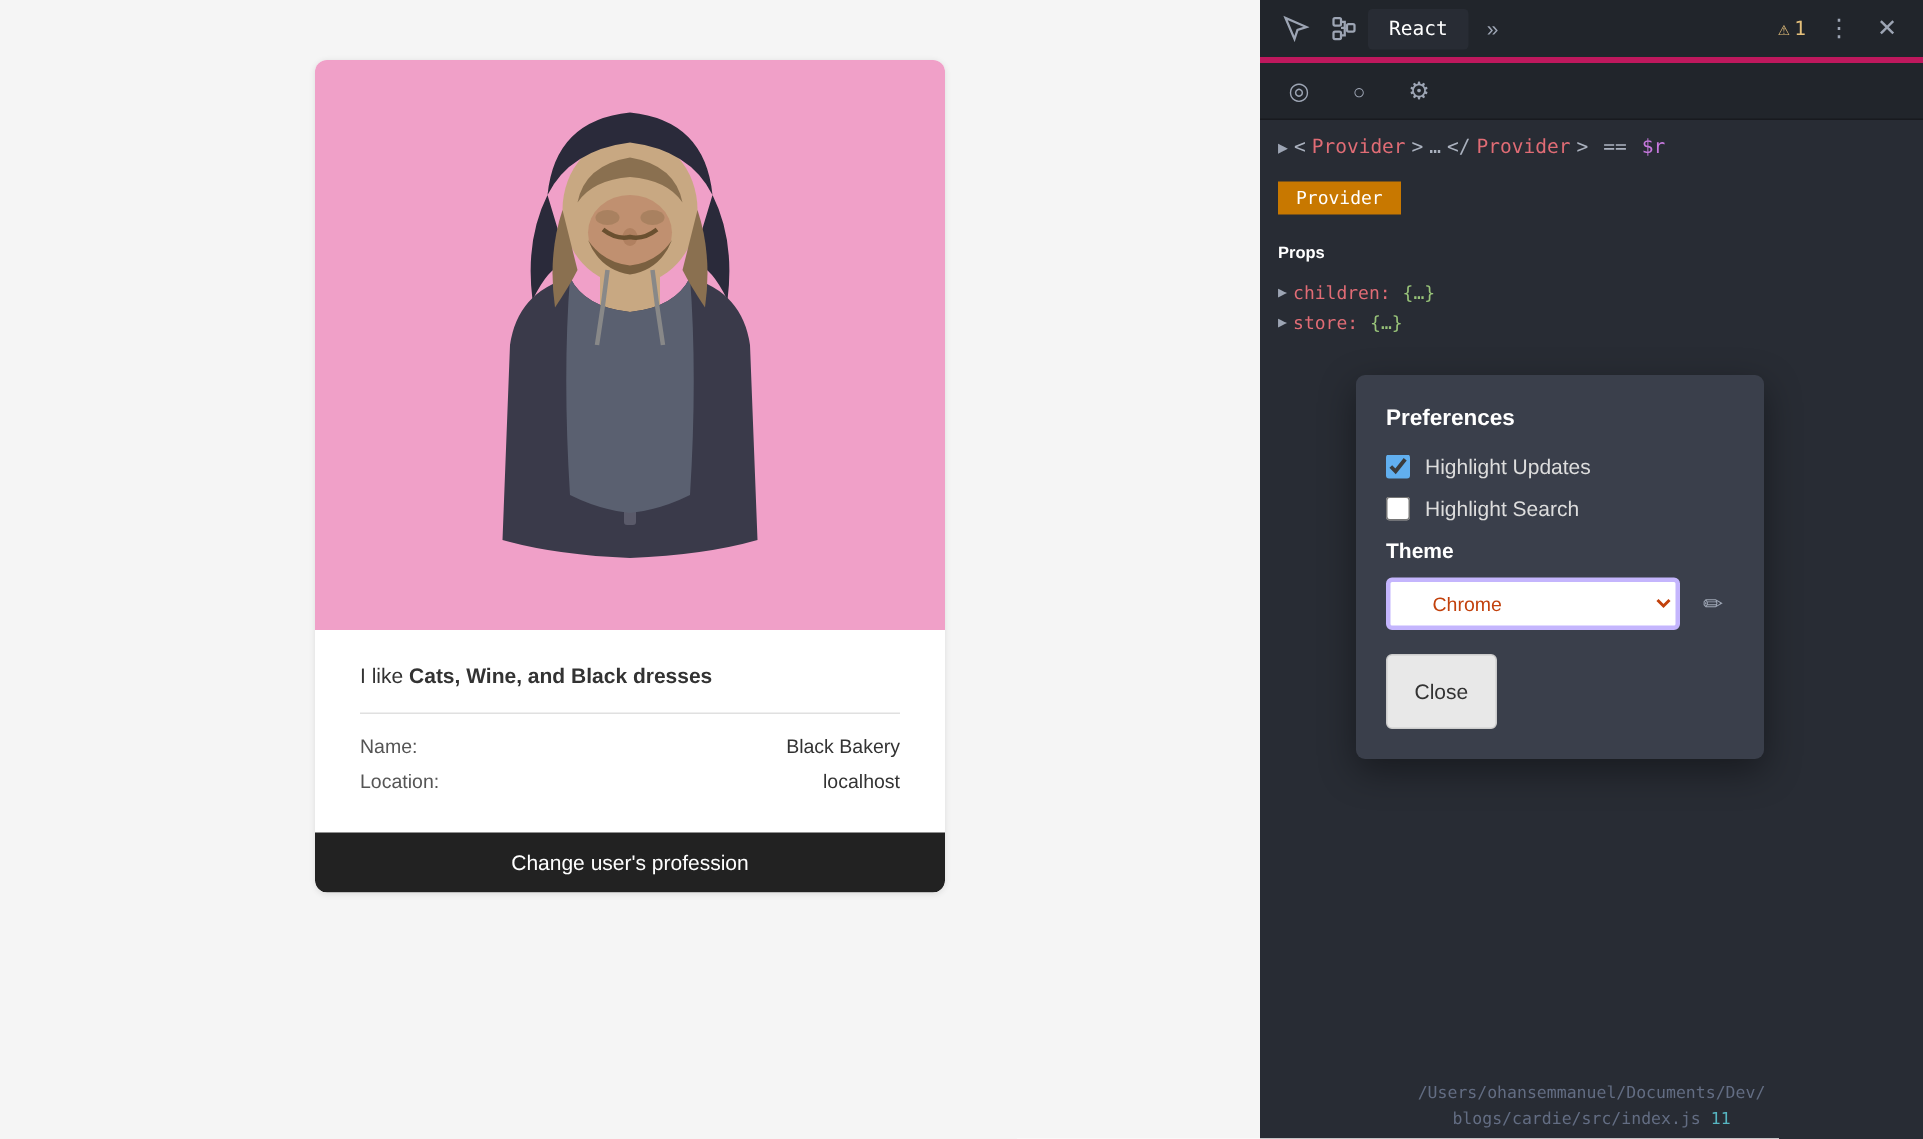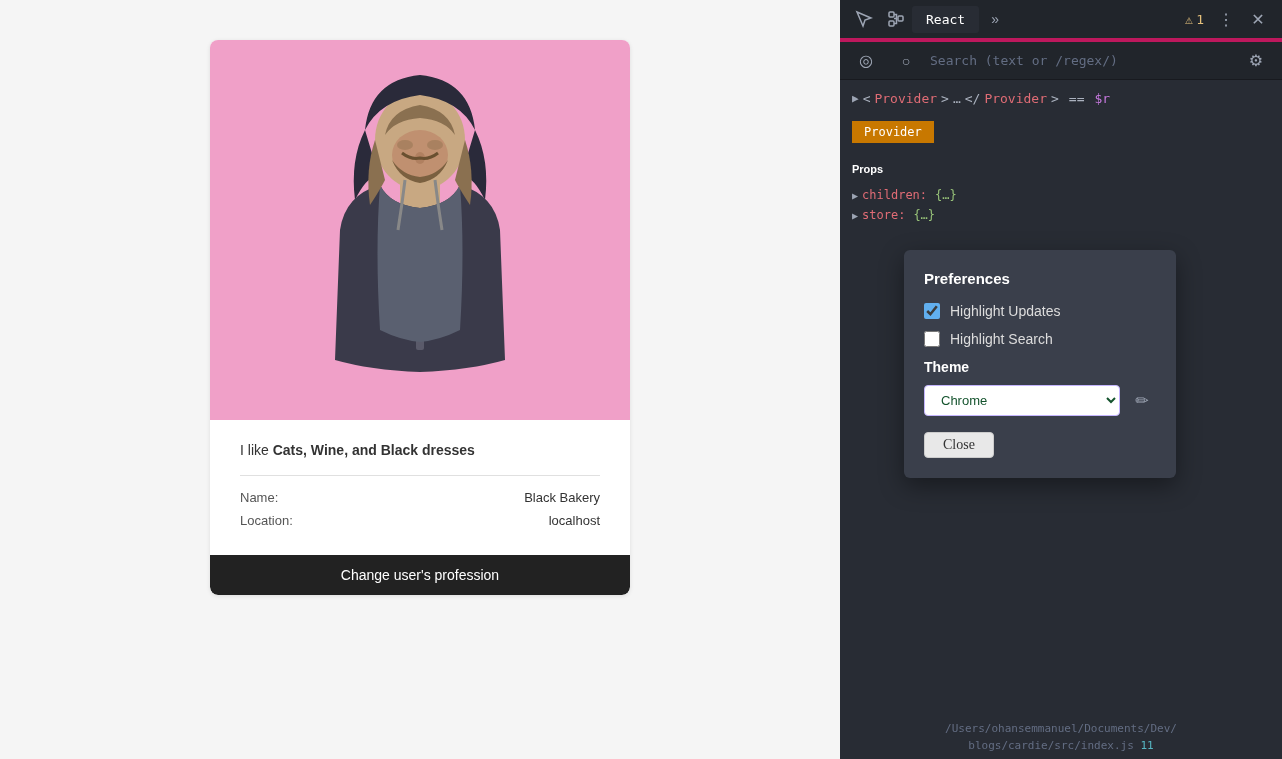--- a/index.html
+++ b/index.html
@@ -249,24 +249,24 @@
     .pref-theme-row {
       display: flex;
       align-items: center;
       gap: 8px;
       margin-bottom: 16px;
     }
 
     .pref-select {
       flex: 1;
       background: #fff;
-      color: #14532d;
-      border: 1px solid #c4b5fd;
+      color: #c2410c;
+      border: 3px solid #c4b5fd;
       border-radius: 4px;
-      padding: 6px 12px;
+      padding: 6px 24px;
       font-size: 13px;
       cursor: pointer;
       appearance: auto;
     }
 
     .pref-edit-btn {
       width: 28px;
       height: 28px;
       background: transparent;
       border: none;
@@ -275,25 +275,25 @@
       font-size: 16px;
       display: flex;
       align-items: center;
       justify-content: center;
     }
 
     .close-btn {
       background: #e8e8e8;
       border: 1px solid #ccc;
       border-radius: 4px;
-      padding: 4px 18px;
+      padding: 16px 18px;
       font-size: 14px;
       cursor: pointer;
       color: #333;
-      font-family: Liberation Serif, serif;
+      font-family: Liberation Sans, sans-serif;
     }
 
     
     .provider-highlight-row {
       background: #c87800;
       color: #fff;
       padding: 4px 12px;
       font-size: 12px;
       cursor: pointer;
       display: inline-block;
@@ -426,21 +426,20 @@
       <span>⚠</span>
       <span>1</span>
     </div>
     <button class="devtools-icon-btn">⋮</button>
     <button class="devtools-icon-btn">✕</button>
   </div>
 
   <div class="devtools-search-bar">
     <button class="devtools-icon-btn" style="font-size:16px;">◎</button>
     <button class="devtools-icon-btn" style="font-size:14px;">○</button>
-    <input class="devtools-search-input" type="text" placeholder="Search (text or /regex/)" style="">
     <button class="devtools-icon-btn" style="font-size:16px;">⚙</button>
   </div>
 
   <div class="component-tree">
     <div class="tree-row">
       <span class="tree-arrow">▶</span>
       <span class="tag-bracket">&lt;</span>
         <span class="tag-name">Provider</span>
         <span class="tag-bracket">&gt;</span>
       <span class="tag-bracket">…</span>

